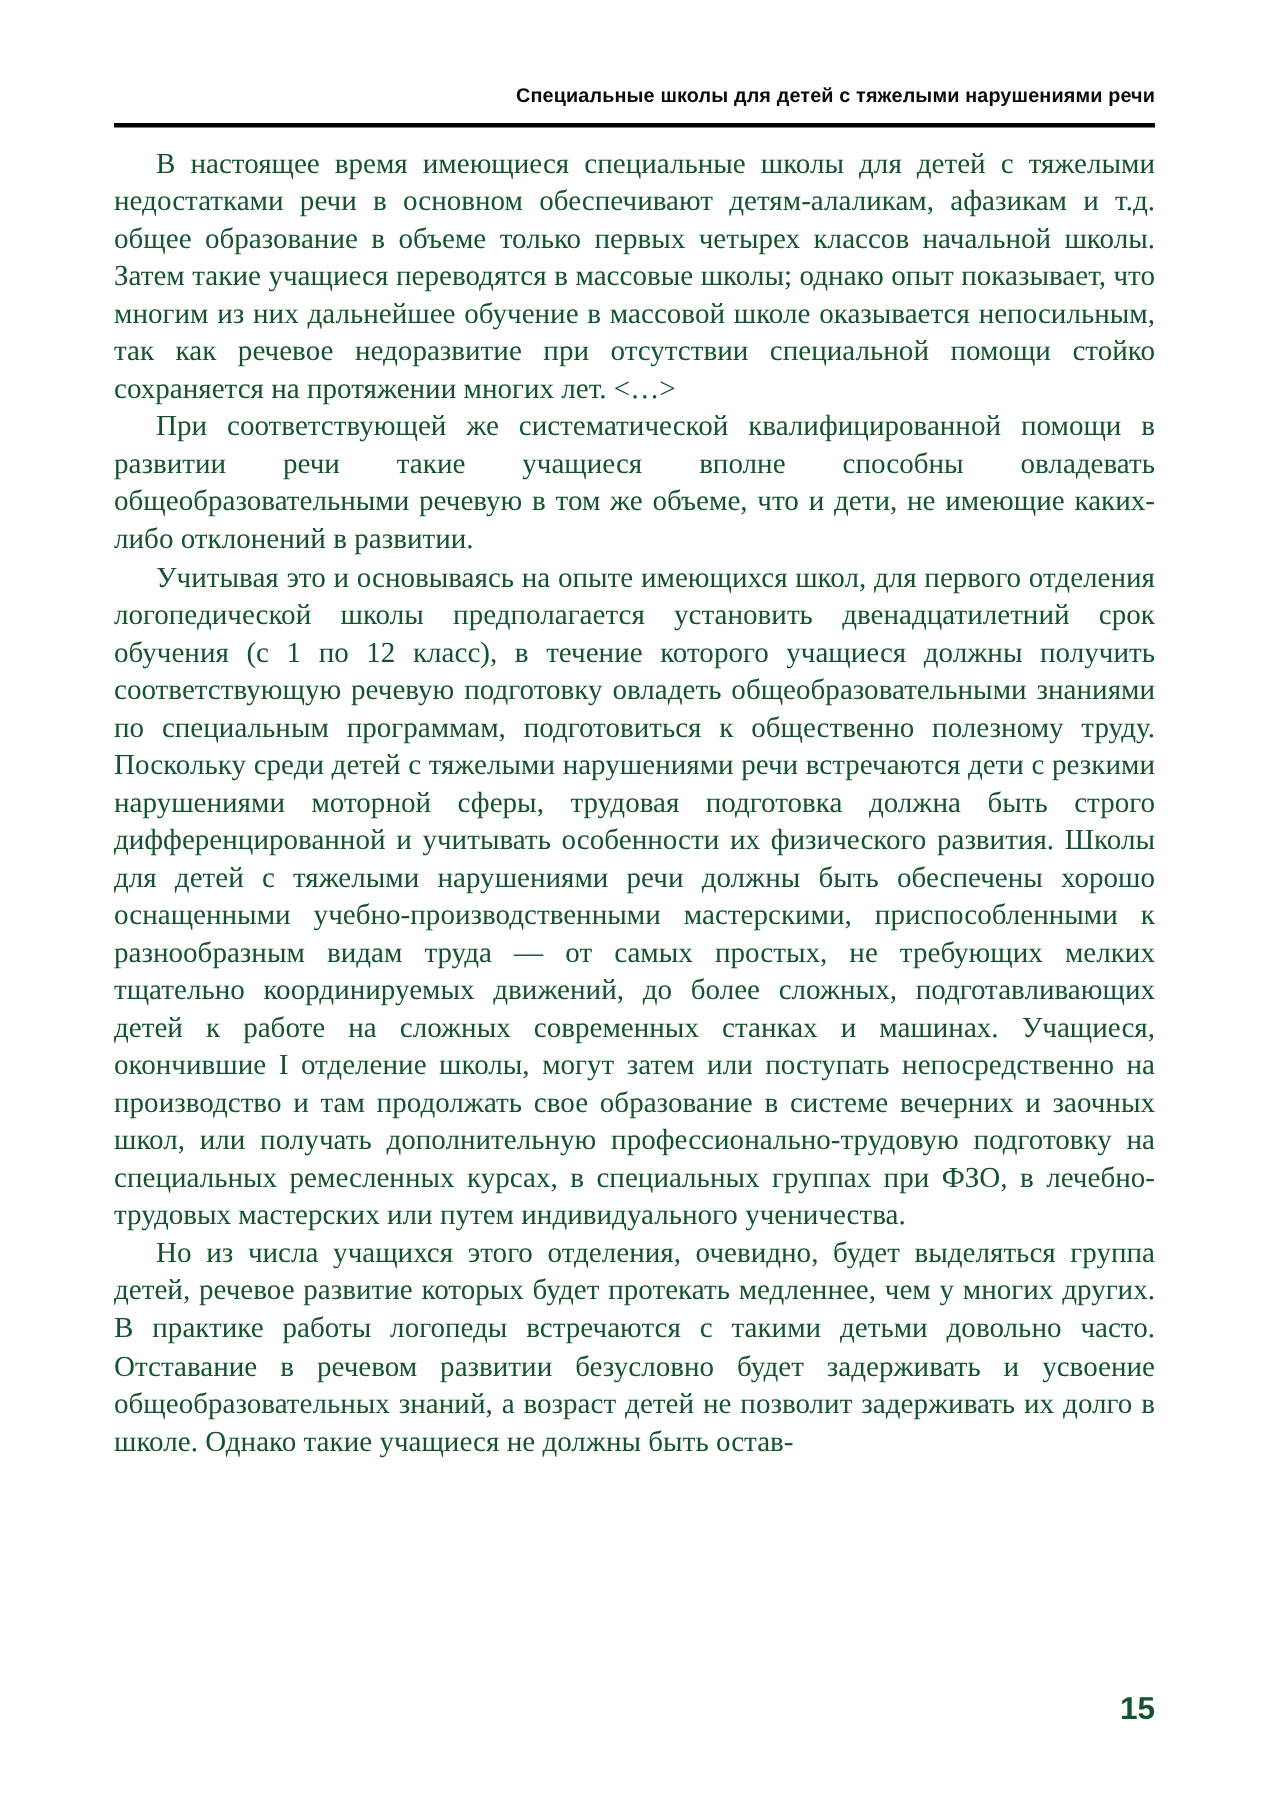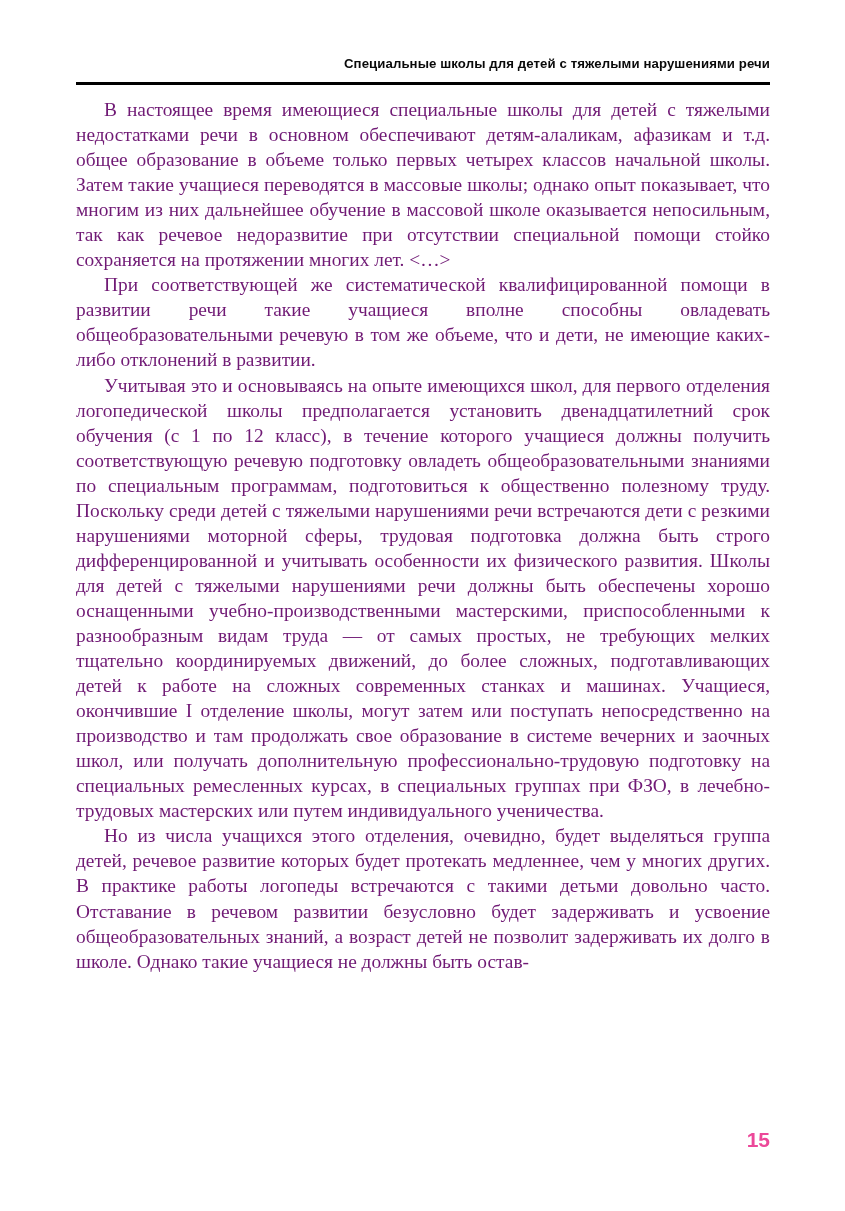--- a/index.html
+++ b/index.html
@@ -58,41 +58,41 @@
     width: 694px;
   }
 
   .para {
     margin: 0;
     text-align: justify;
     text-justify: inter-word;
     text-indent: 28px;
     font-size: 19.4px;
     line-height: 25.05px;
-    color: #701a75;
+    color: #14532d;
     hyphens: none;
   }
 
   
   .para + .para {
     margin-top: 0;
   }
 
   
   .folio {
     position: absolute;
     left: 0;
     top: 1124px;
     width: 770px;
     text-align: right;
     font-family: "Liberation Sans", "DejaVu Sans", sans-serif;
     font-weight: bold;
     font-size: 21px;
     line-height: 24px;
-    color: #ec4899;
+    color: #14532d;
   }
 </style>
 </head>
 <body>
 
 <div class="page">
 
   <div class="running-head">Специальные школы для детей с тяжелыми нарушениями речи</div>
 
   <div class="head-rule"></div>

